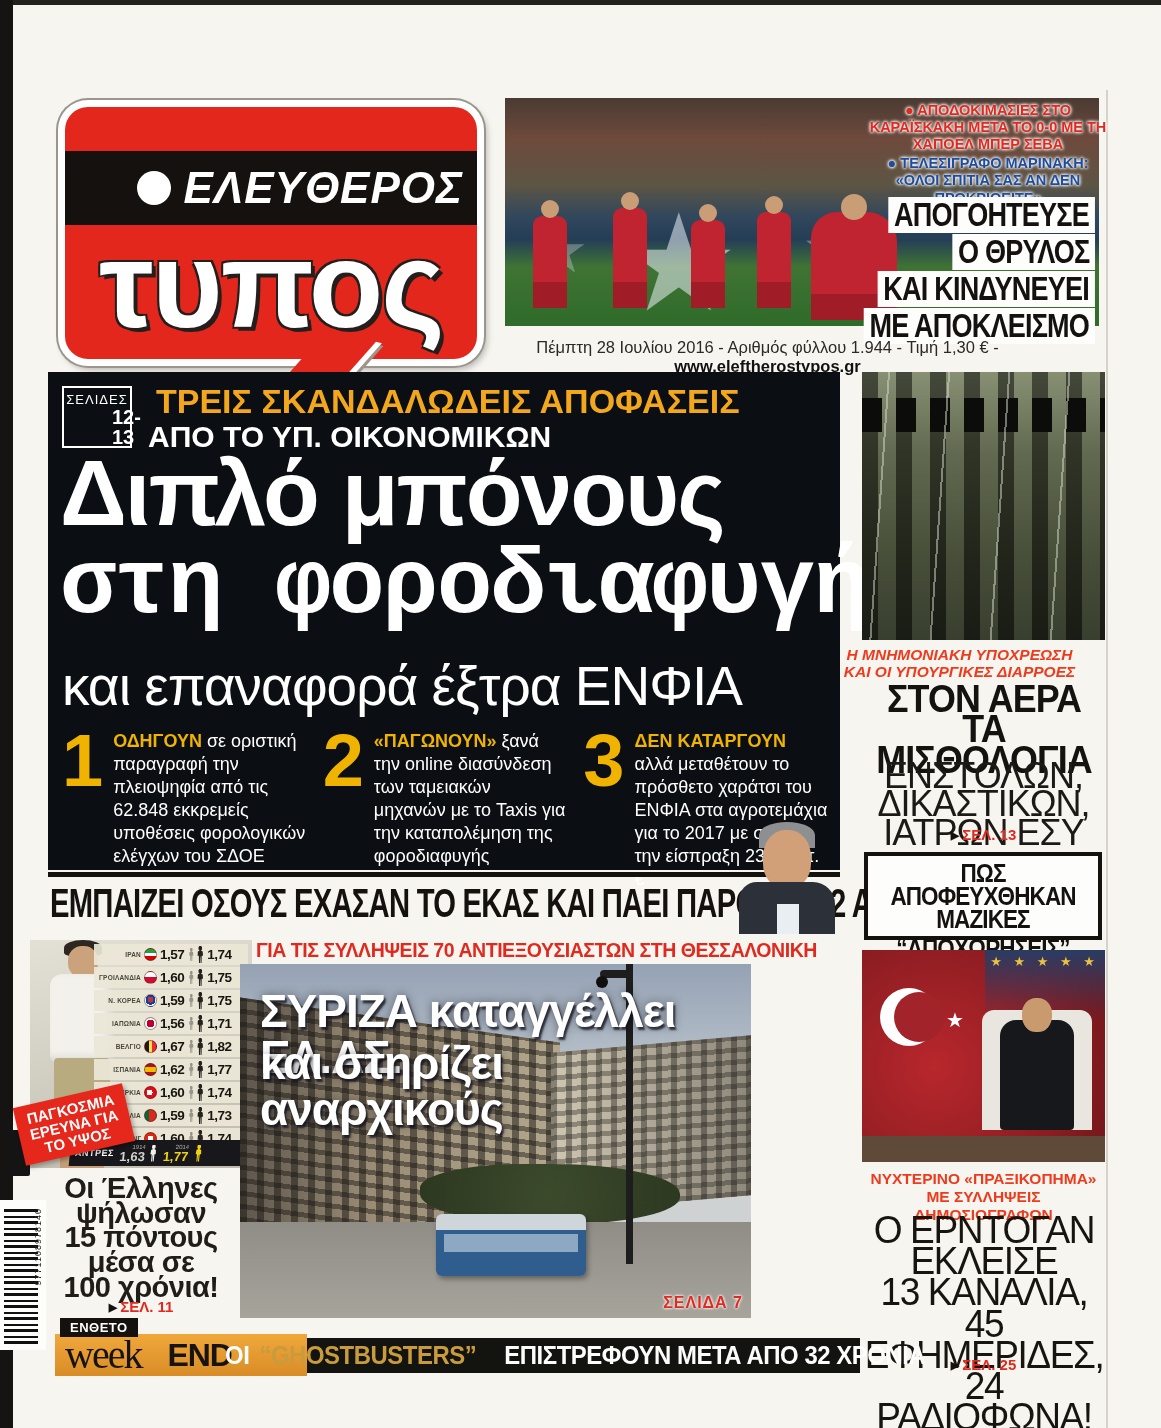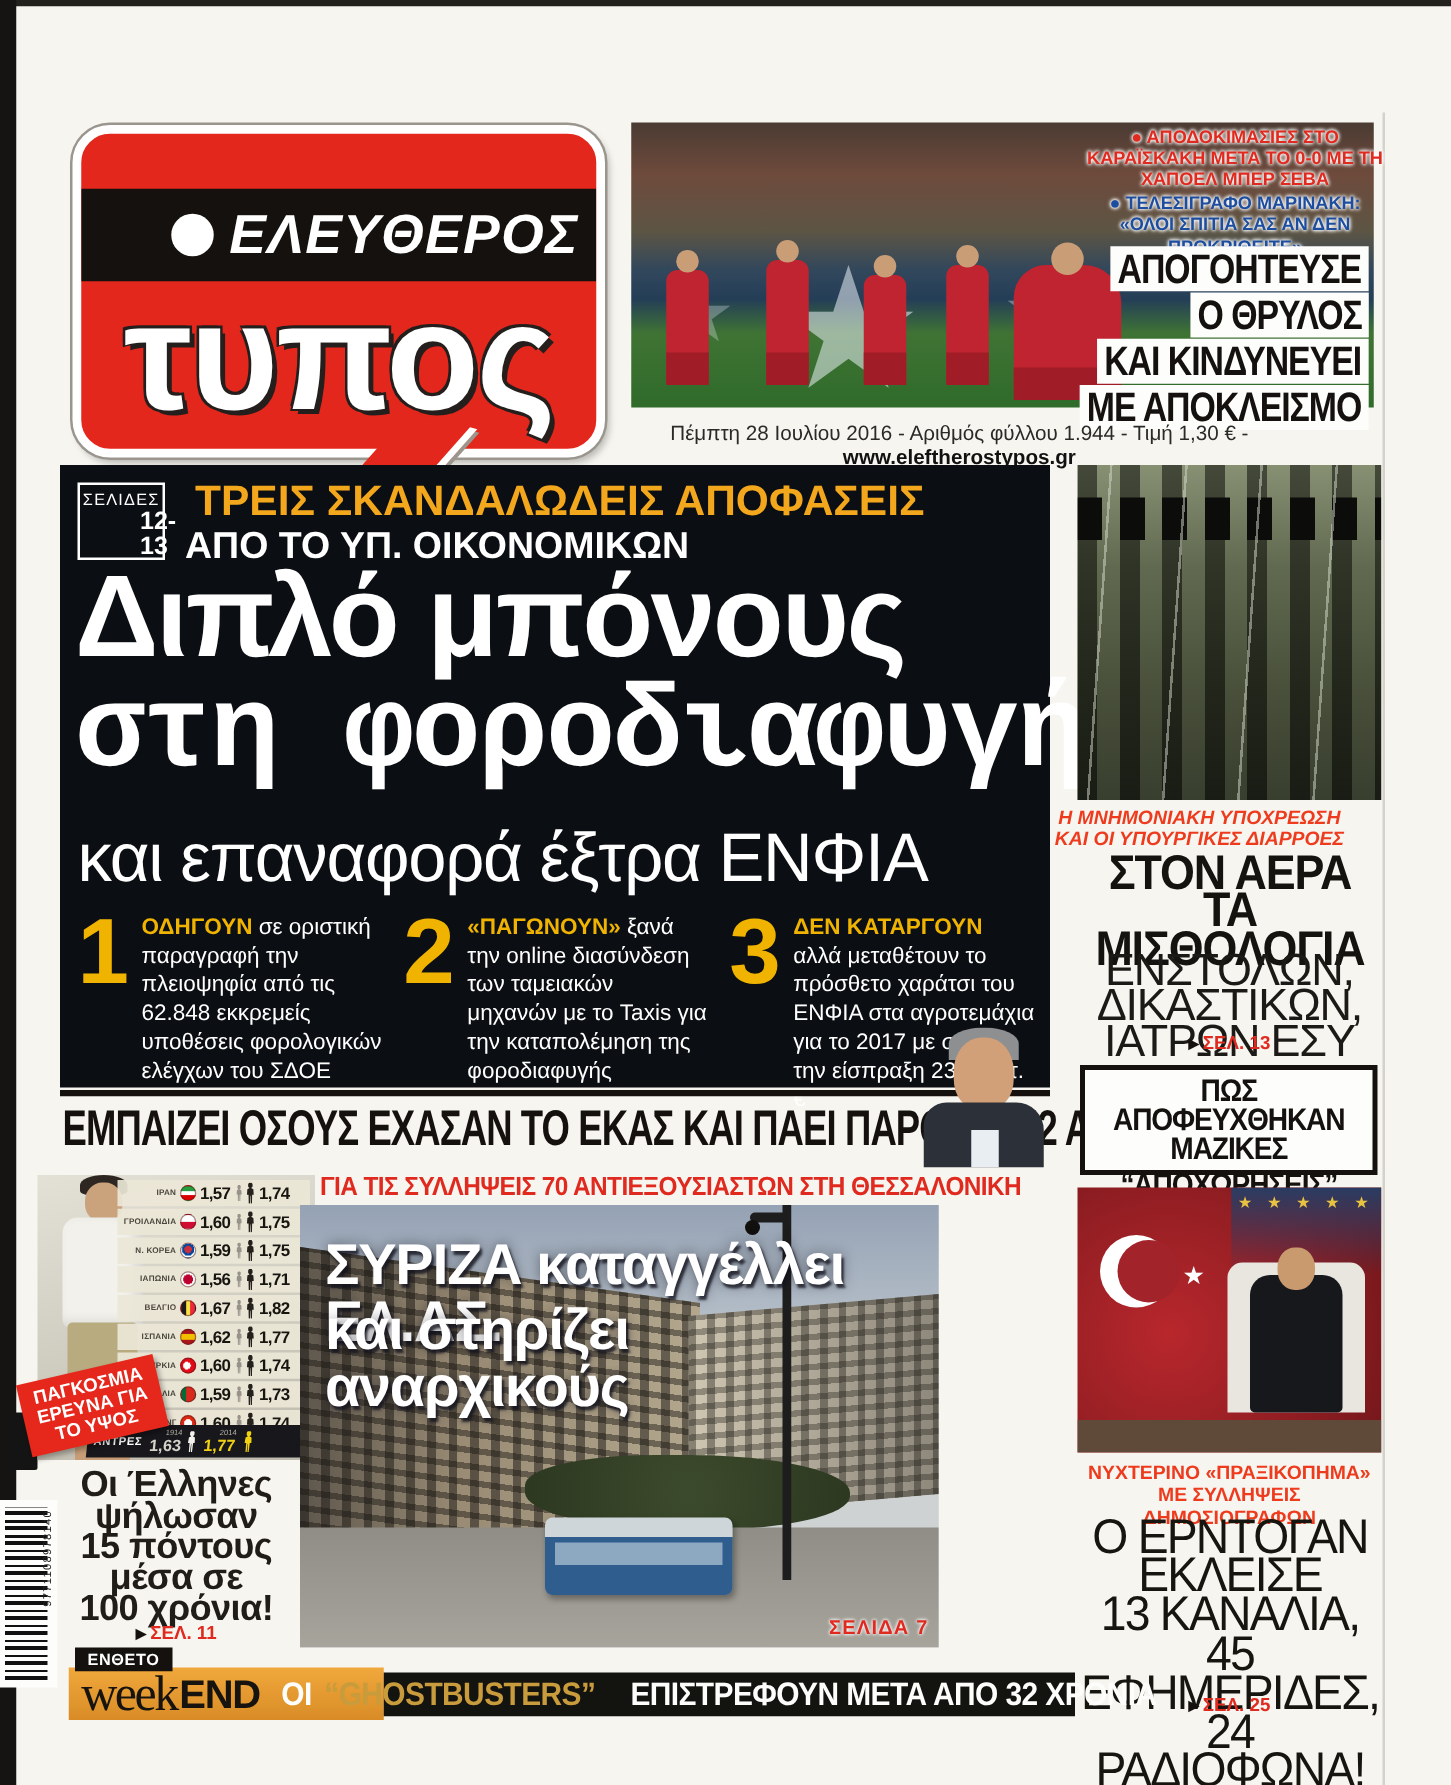--- a/index.html
+++ b/index.html
@@ -165,21 +165,21 @@
   .lamp{position:absolute;right:118px;top:0;width:7px;height:300px;background:#1d1d1d;}
   .lamp::before{content:"";position:absolute;left:-26px;top:6px;width:30px;height:8px;background:#1d1d1d;border-radius:4px;}
   .lamp::after{content:"";position:absolute;left:-30px;top:12px;width:12px;height:12px;background:#11100e;border-radius:50%;}
   .syr-h{position:absolute;left:20px;color:#fff;font-weight:800;font-size:46px;letter-spacing:-1px;line-height:1;
     text-shadow:2px 3px 2px rgba(20,20,30,.8),0 0 10px rgba(20,20,30,.5);}
   .syr-h.l1{top:24px;}
   .syr-h.l2{top:76px;}
   .page7{position:absolute;right:8px;bottom:6px;color:#e02a1f;font-size:16px;font-weight:800;letter-spacing:1px;text-shadow:0 0 3px #fff,0 0 3px #fff;}
   
   .entheto{left:60px;top:1318px;background:#14110e;color:#fff;font-size:13px;font-weight:800;padding:2px 10px;letter-spacing:.5px;z-index:3;}
-  .wk-bar{left:55px;top:1334px;width:252px;height:42px;background:linear-gradient(180deg,#f0a83c,#d98c26);display:flex;align-items:center;padding-left:10px;box-sizing:border-box;}
+  .wk-bar{left:55px;top:1334px;width:252px;height:42px;background:linear-gradient(180deg,#f0a83c,#d98c26);display:flex;align-items:center;padding-left:10px;box-sizing:border-box;gap:24px;}
   .wk-week{font-family:"Liberation Serif",serif;font-size:40px;color:#17140f;letter-spacing:-2px;line-height:.8;}
   .wk-end{font-size:32px;font-weight:800;color:#17140f;letter-spacing:-1px;margin-left:2px;}
   .ghost-bar{left:307px;top:1338px;width:553px;height:35px;background:#131310;display:flex;align-items:center;justify-content:center;white-space:nowrap;}
   .ghost-bar span{font-size:26px;font-weight:800;letter-spacing:-.5px;transform:scaleX(.92);}
   .g-white{color:#fdfdfb;}
   .g-gold{color:#c89b3c;}
 </style>
 </head>
 <body>
 

